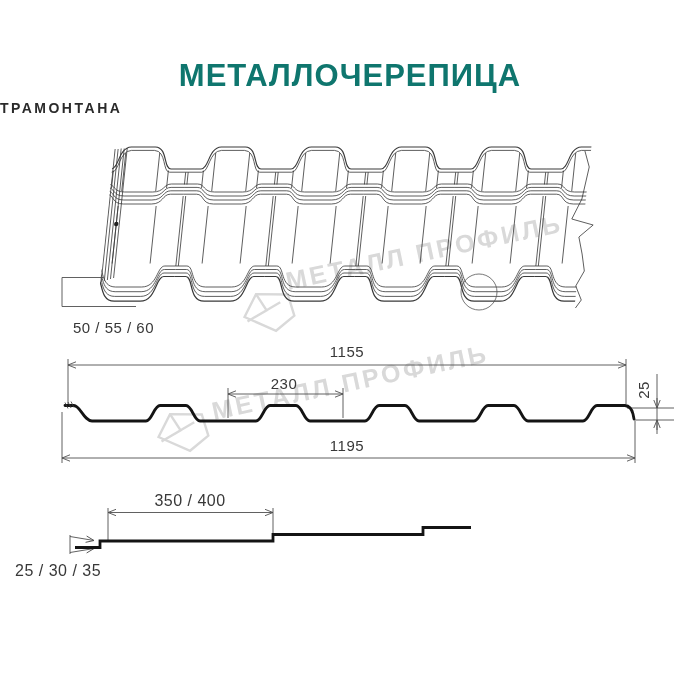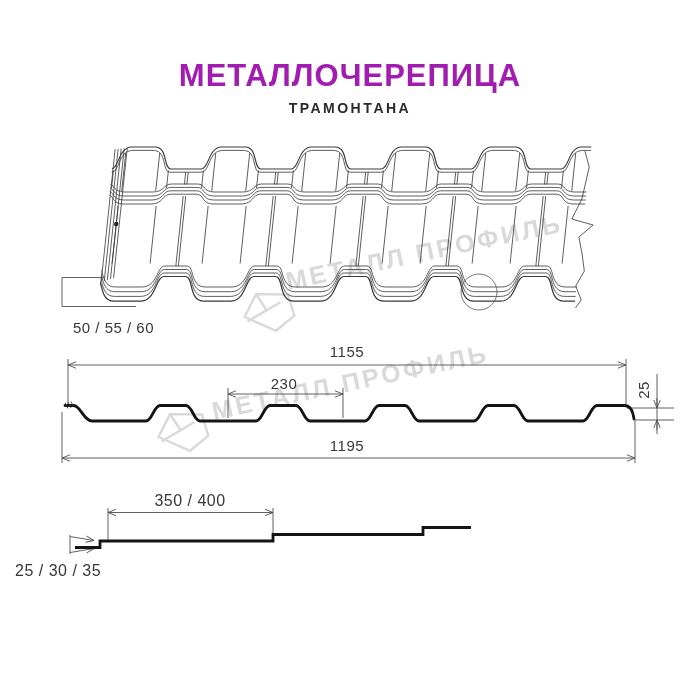--- a/index.html
+++ b/index.html
@@ -1,20 +1,20 @@
 <!DOCTYPE html>
 <html><head>
 <meta charset="utf-8">
 <style>
   html,body{margin:0;padding:0;background:#fff;}
   #stage{position:relative;width:700px;height:700px;background:#ffffff;overflow:hidden;
          font-family:"Liberation Sans",sans-serif;}
   .title{position:absolute;top:60px;left:0;right:0;text-align:center;
-         font-weight:900;font-size:31px;line-height:1;letter-spacing:1px;color:#a21caf;}
-  .subtitle{position:absolute;top:101px;left:0;right:0;text-align:center;
+         font-weight:900;font-size:31px;line-height:1;letter-spacing:1px;color:#0f766e;}
+  .subtitle{position:absolute;top:101px;left:0;right:0;
          font-weight:600;font-size:14px;line-height:1;letter-spacing:2.5px;color:#2a2a2a;}
   svg{position:absolute;left:0;top:0;}
   .dimtxt{font-family:"Liberation Sans",sans-serif;font-size:15px;fill:#383838;letter-spacing:.5px;}
   .dimtxt2{font-family:"Liberation Sans",sans-serif;font-size:16px;fill:#383838;letter-spacing:.5px;}
   .wm{font-family:"Liberation Sans",sans-serif;font-weight:700;font-size:25px;
       letter-spacing:3px;fill:#d9d9d9;}
 </style>
 </head>
 <body>
 

